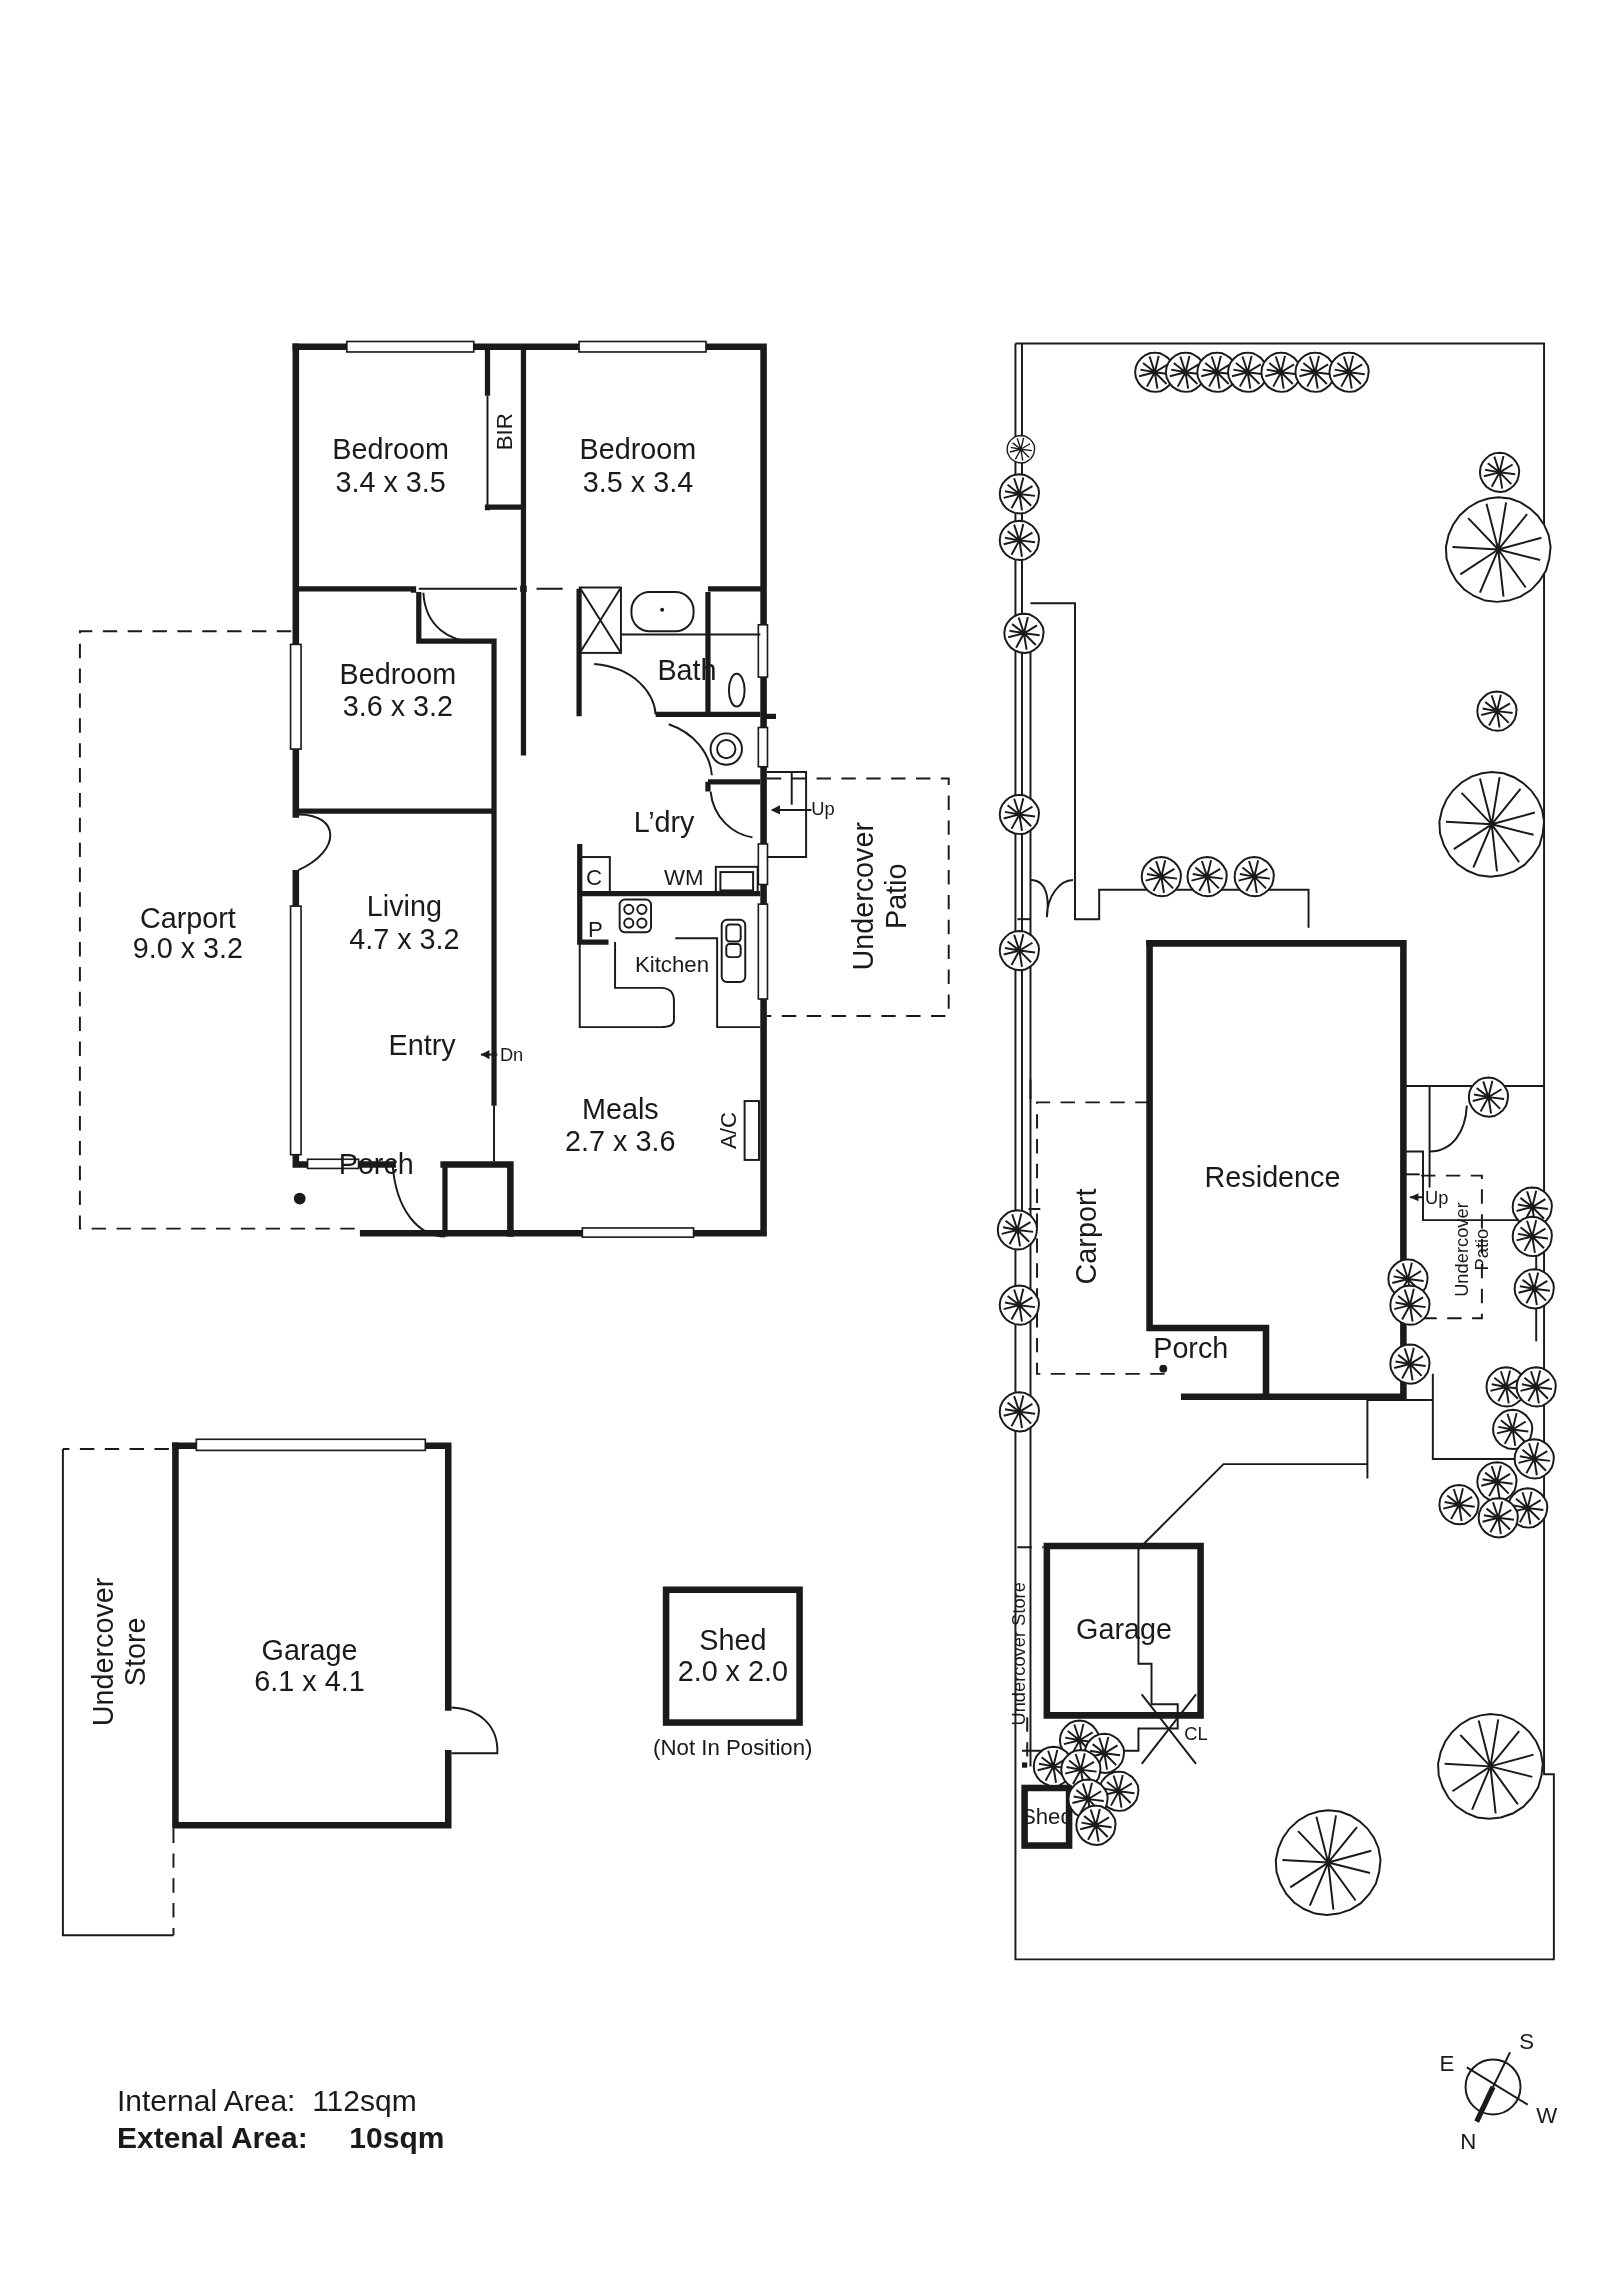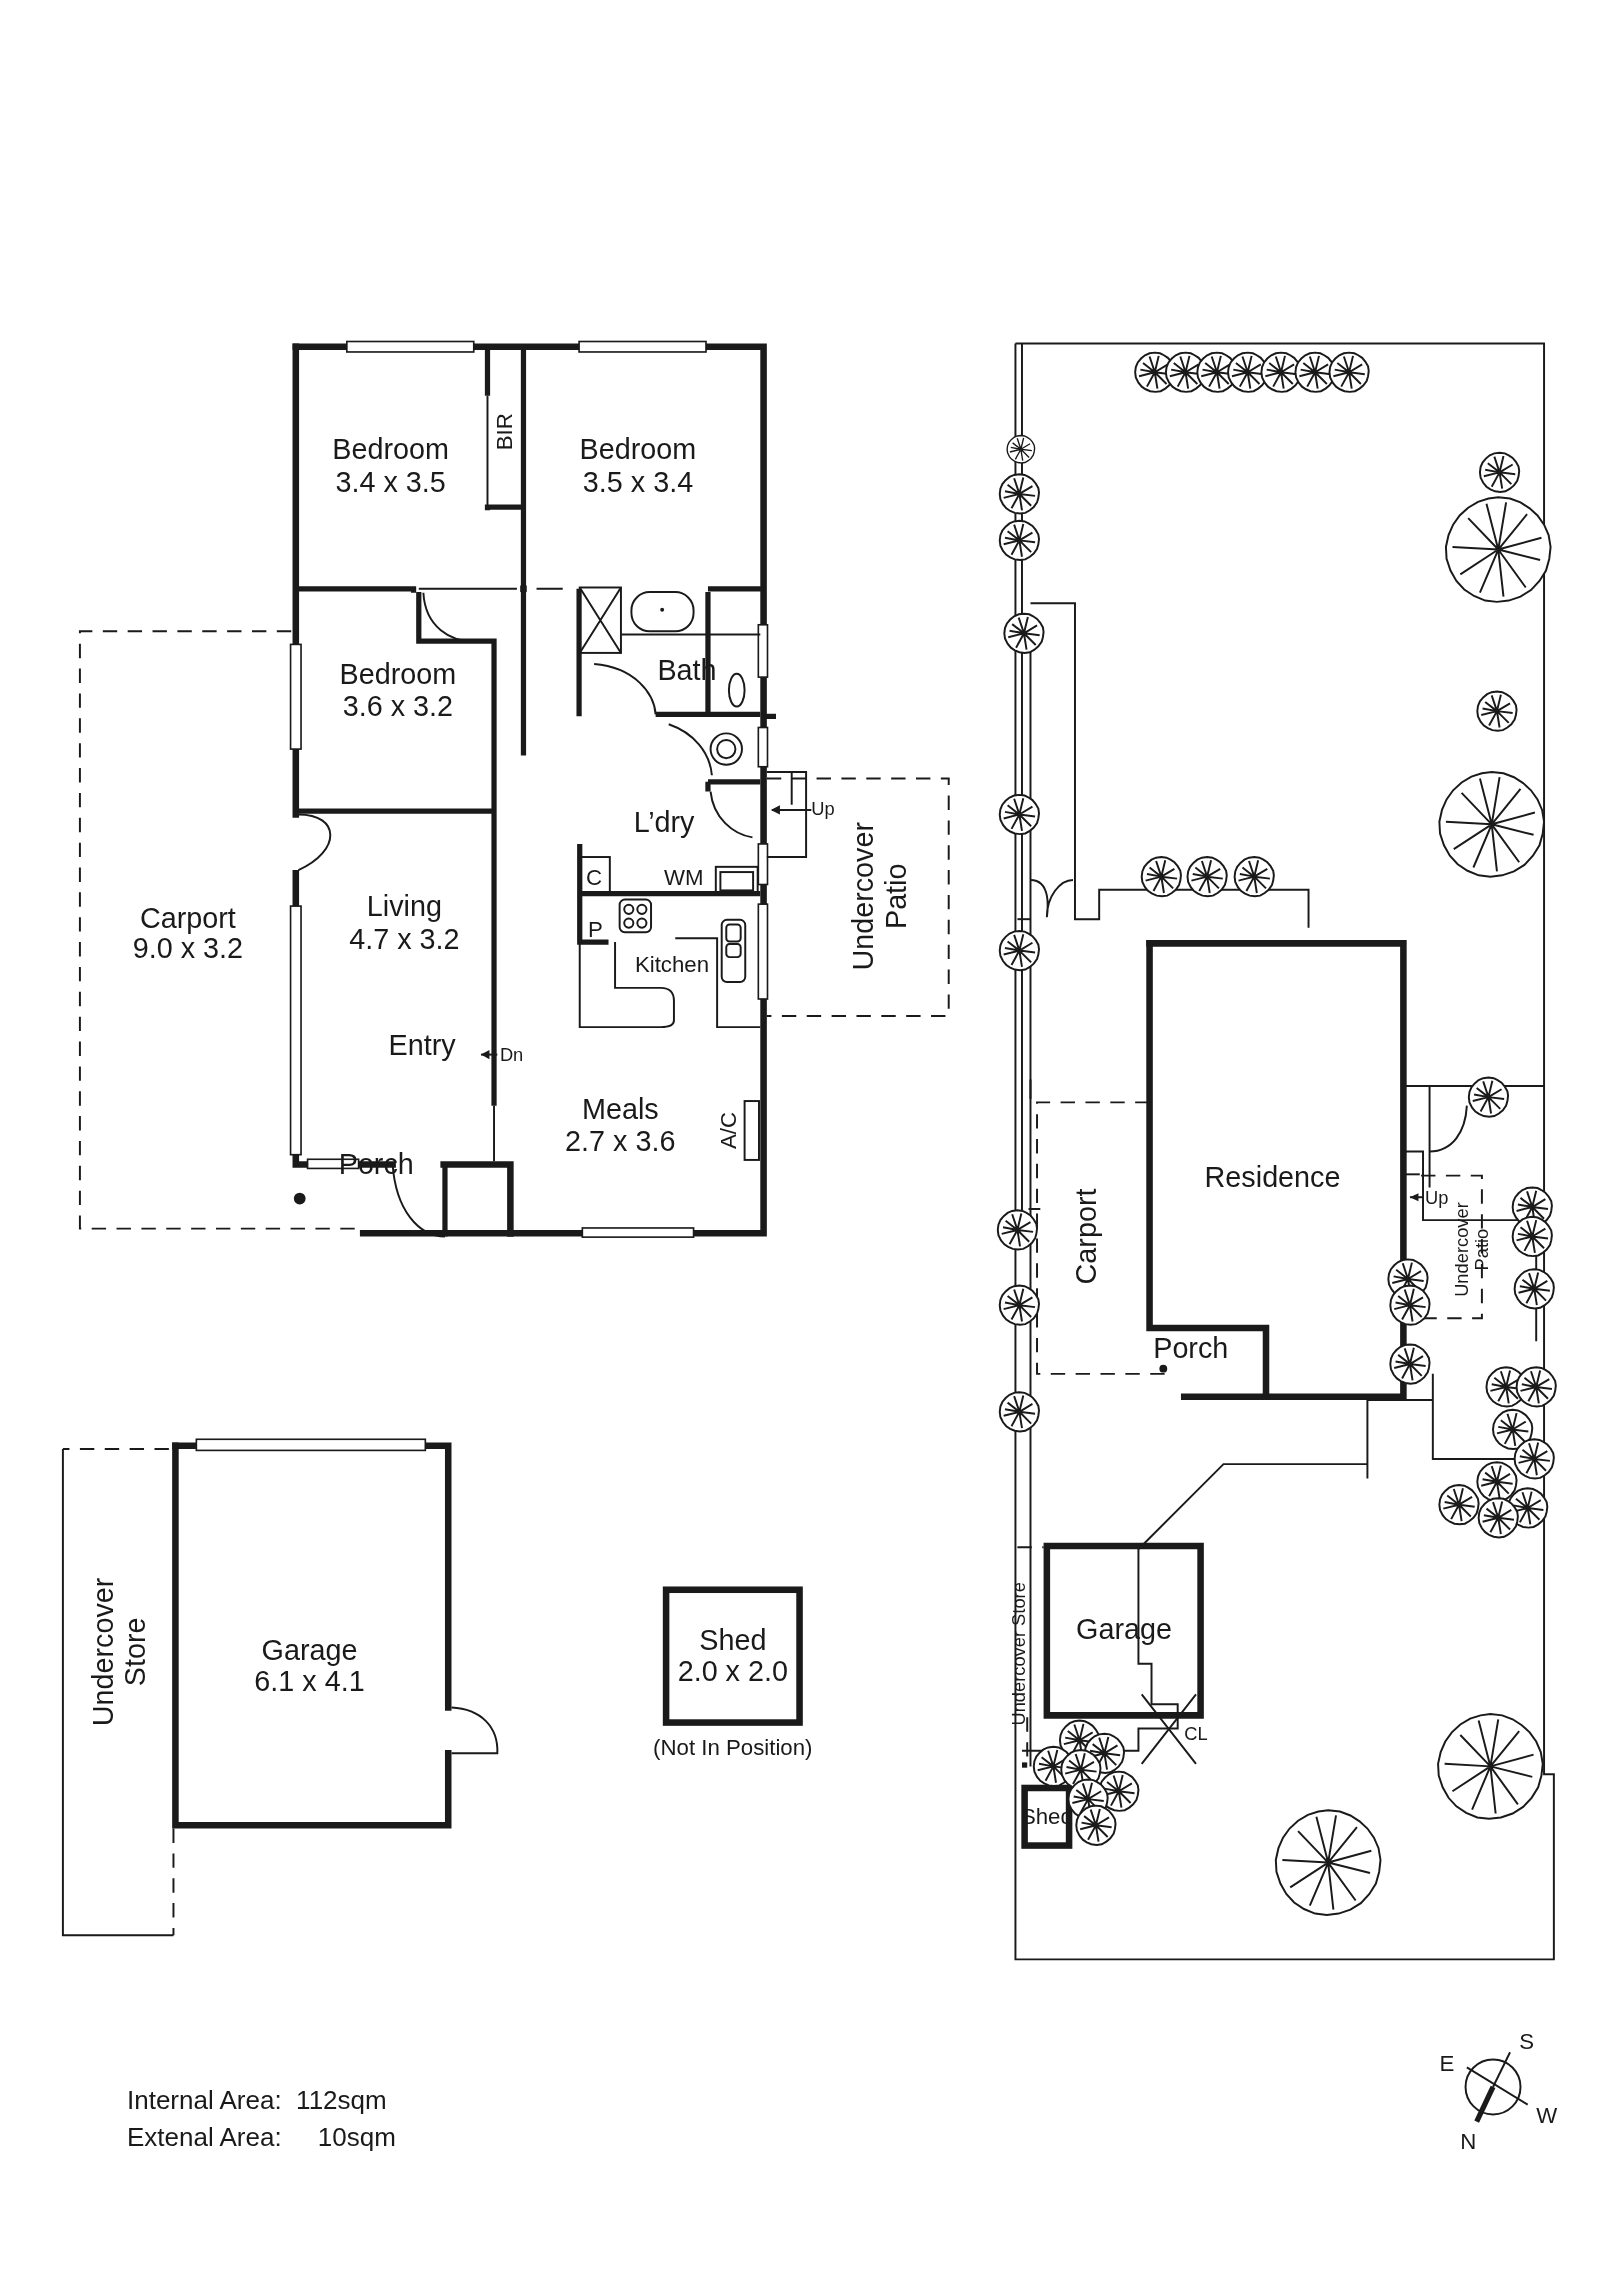--- a/index.html
+++ b/index.html
@@ -9,21 +9,21 @@
   .room { font-size: 44px; }
   .small { font-size: 34px; }
   .tiny { font-size: 28px; }
   .wall { stroke: #1a1a1a; stroke-width: 10; fill: none; stroke-linecap: square; }
   .wallT { stroke: #1a1a1a; stroke-width: 8; fill: none; }
   .thin { stroke: #1a1a1a; stroke-width: 3; fill: none; }
   .dash { stroke: #1a1a1a; stroke-width: 3; fill: none; stroke-dasharray: 22 16; }
   .win { fill: #fff; stroke: #1a1a1a; stroke-width: 2.5; }
   .tree { fill: #fff; stroke: #1a1a1a; stroke-width: 3; }
   .branch { stroke: #1a1a1a; stroke-width: 3; }
-  .area-text { position: absolute; left: 127px; font-size: 26px; line-height: 37px; white-space: pre; }
+  .area-text { position: absolute; left: 117px; font-size: 30px; line-height: 37px; white-space: pre; }
 </style>
 </head>
 <body>
 
 <svg width="1622" height="2295" viewBox="0 0 2479 3508" xmlns="http://www.w3.org/2000/svg">
   <defs>
     <g id="treeS">
       <path class="tree" d="M0,-30 L8,-29 L14,-26 L20,-22 L25,-16 L29,-9 L30,-2 L29,6 L27,13 L22,20 L16,25 L9,29 L1,30 L-7,29 L-14,26 L-20,22 L-25,16 L-29,8 L-30,0 L-29,-8 L-26,-15 L-21,-21 L-15,-26 L-8,-29 Z"></path>
       <path class="branch" d="M0,0 L-18,-14 M0,0 L-8,-24 M0,0 L6,-25 M0,0 L20,-12 M0,0 L24,3 M0,0 L18,18 M0,0 L4,25 M0,0 L-12,22 M0,0 L-24,6 M0,0 L-22,-4"></path>
     </g>
@@ -280,14 +280,14 @@
     <path d="M2282,3190 L2257,3243" stroke="#1a1a1a" stroke-width="8"></path>
     <path class="thin" d="M2242,3160 L2335,3217"></path>
     <text class="lbl small" x="2322" y="3132">S</text>
     <text class="lbl small" x="2200" y="3165">E</text>
     <text class="lbl small" x="2348" y="3245">W</text>
     <text class="lbl small" x="2232" y="3285">N</text>
   </g>
 </svg>
 
 <div class="area-text" style="top:2082px;"><span>Internal Area:</span>  <span>112sqm</span></div>
-<div class="area-text" style="top:2119px;"><span>Extenal Area:</span>     <span>10sqm</span></div>
+<div class="area-text" style="top:2119px;font-weight:bold;"><span>Extenal Area:</span>     <span>10sqm</span></div>
 
 
 </body></html>

